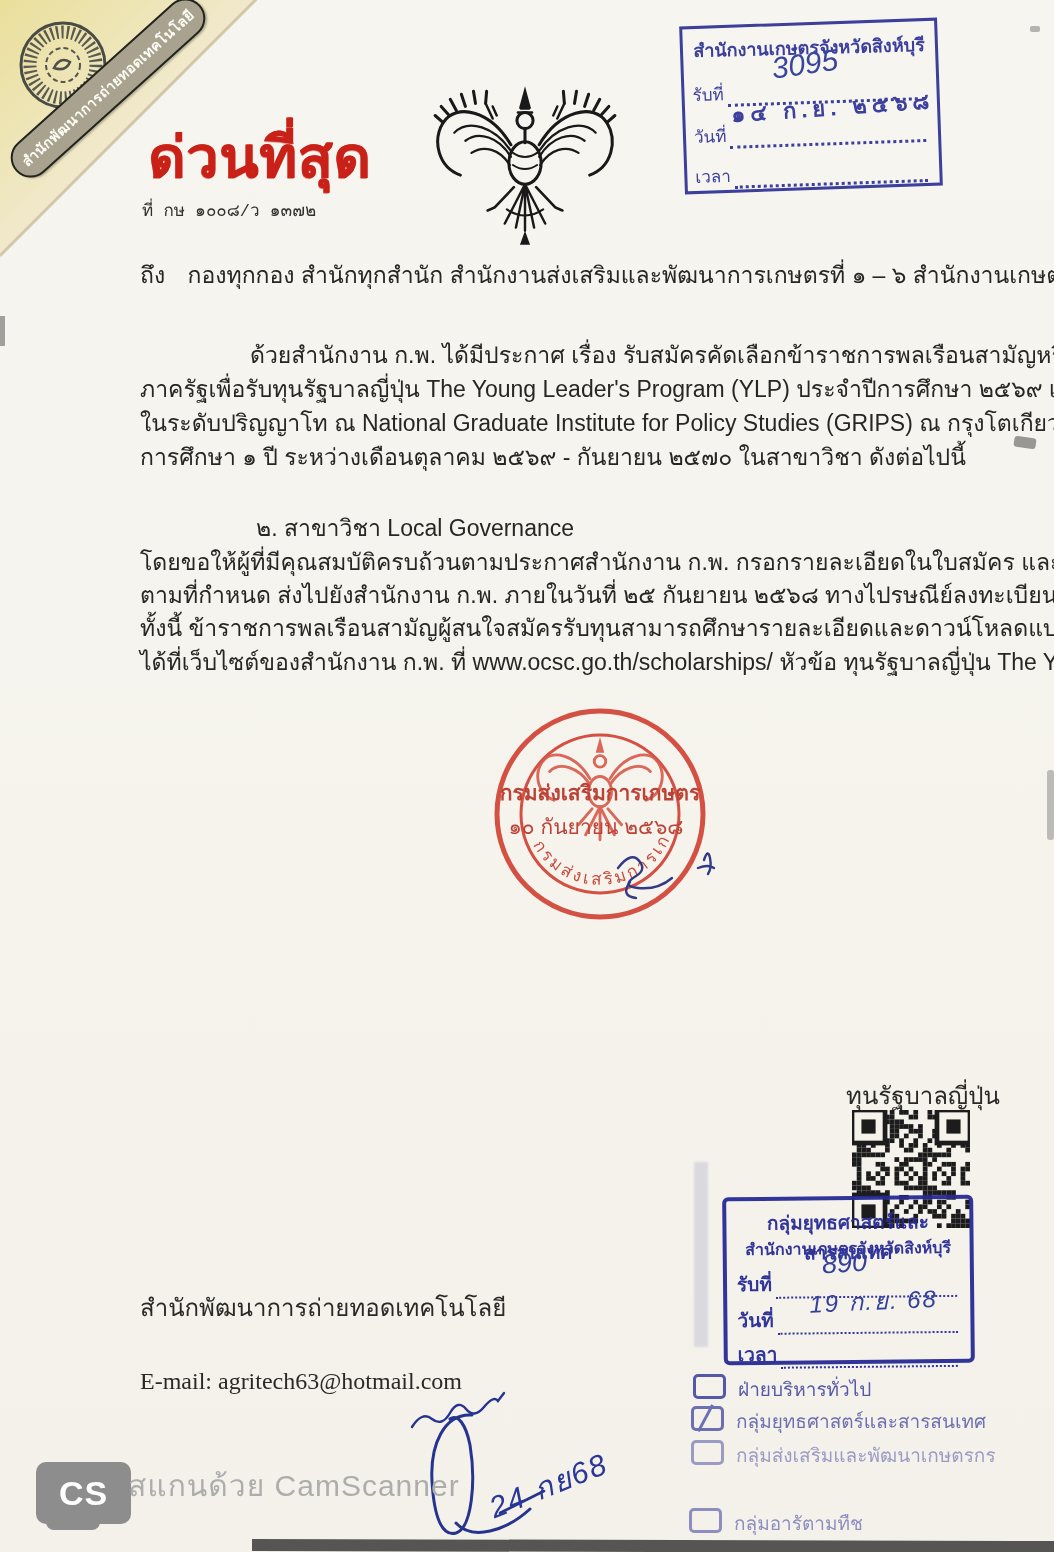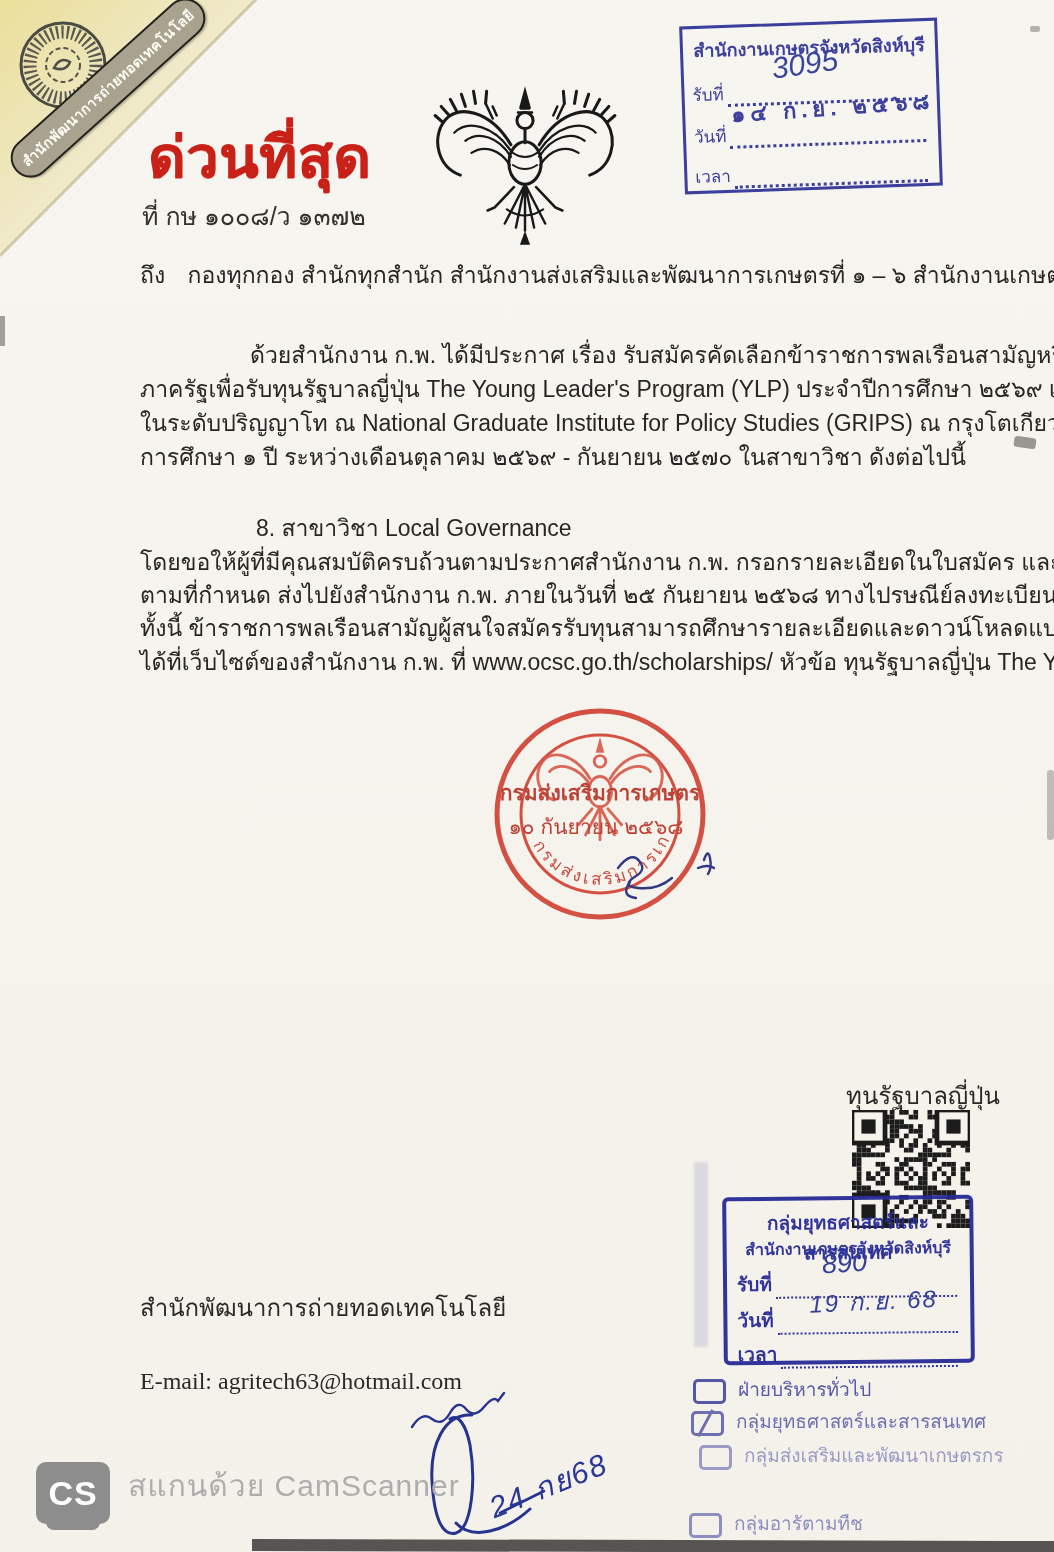--- a/index.html
+++ b/index.html
@@ -17,21 +17,21 @@
     transform:rotate(-45deg);}
   #corner-banner{left:-16px;top:68px;width:244px;height:36px;background:#a8a28e;
     border:2px solid #24241e;border-radius:20px;transform:rotate(-42deg);
     display:flex;align-items:center;justify-content:center;
     color:#fdfdf6;font-size:14px;font-weight:bold;letter-spacing:.5px;
     box-shadow:1px 2px 2px rgba(0,0,0,.25);}
 
   
   #urgent{left:148px;top:112px;font-size:57px;font-weight:bold;color:#c92118;
     letter-spacing:1px;text-shadow:1px 0 0 #c92118, 0 1px 0 rgba(201,33,24,.5);}
-  #doc-number{left:142px;top:196px;font-size:25px;color:#33312e;}
+  #doc-number{left:142px;top:196px;font-size:17px;color:#33312e;font-family:Liberation Mono, monospace;}
 
   
   .bodyline{font-size:23px;line-height:1.5;color:#282624;}
   #stamp-top{left:682px;top:22px;width:252px;height:162px;border:3px solid #2d3094;
     transform:rotate(-2deg);opacity:.92;}
   #stamp-top .title{position:absolute;left:8px;top:8px;width:236px;text-align:center;
     font-size:18px;font-weight:bold;color:#2d3094;transform:rotate(.5deg);}
   .stamp-row{position:absolute;display:flex;align-items:flex-end;color:#2d3094;font-size:17px;}
   .dots{flex:1;border-bottom:3px dotted #2d3094;margin-left:4px;height:1.05em;}
   .hand{color:#2a3796;font-style:italic;}
@@ -45,29 +45,29 @@
     font-size:19px;font-weight:bold;color:#272b96;}
   #stamp-group .t2{position:absolute;left:4px;top:36px;width:235px;text-align:center;
     font-size:16px;font-weight:bold;color:#272b96;}
   #blue-smudge{left:694px;top:1162px;width:14px;height:185px;background:#6a6fae;opacity:.18;
     filter:blur(1px);}
 
   
   .contact-line{font-size:24px;color:#2b2927;}
 
   
-  .chk-row{position:absolute;display:flex;align-items:flex-end;color:#3a3e9c;padding-left:17px;}
+  .chk-row{position:absolute;display:flex;align-items:flex-start;color:#3a3e9c;padding-left:17px;}
   .chk-box{width:27px;height:19px;border:3px solid #3a3e9c;border-radius:5px;
     display:inline-block;position:relative;flex:0 0 auto;}
   .chk-label{margin-left:12px;font-size:19px;white-space:nowrap;}
   .slash{position:absolute;left:10px;top:-6px;width:2.5px;height:30px;background:#3a3e9c;
     transform:rotate(28deg);display:none;}
 
   
-  #cs-icon{left:36px;top:1462px;width:74px;height:62px;background:#8d8d8d;border-radius:10px;
+  #cs-icon{left:36px;top:1462px;width:95px;height:62px;background:#8d8d8d;border-radius:10px;
     display:flex;align-items:center;justify-content:center;color:#fff;
     font-weight:bold;font-size:34px;letter-spacing:1px;}
   #cs-tab{left:46px;top:1520px;width:54px;height:10px;background:#8d8d8d;border-radius:0 0 8px 8px;}
   #cs-text{left:128px;top:1462px;font-size:30px;color:#adadad;letter-spacing:1px;}
 
   
   .edge{background:#3a3a3a;}
   #qr-label{left:838px;top:1076px;width:170px;text-align:center;font-size:24px;color:#2b2927;}
 </style>
 </head>
@@ -135,21 +135,21 @@
   <div class="abs bodyline nowrap" style="left:140px;top:258px;">
     <span>ถึง</span>
     <span style="margin-left:16px;">กองทุกกอง สำนักทุกสำนัก สำนักงานส่งเสริมและพัฒนาการเกษตรที่ ๑ – ๖ สำนักงานเกษตรพื้นที่กรุงเทพมหานคร</span>
   </div>
 
   <div class="abs bodyline nowrap" style="left:250px;top:338px;">ด้วยสำนักงาน ก.พ. ได้มีประกาศ เรื่อง รับสมัครคัดเลือกข้าราชการพลเรือนสามัญหรือบุคลากร</div>
   <div class="abs bodyline nowrap" style="left:140px;top:372px;">ภาครัฐเพื่อรับทุนรัฐบาลญี่ปุ่น The Young Leader's Program (YLP) ประจำปีการศึกษา ๒๕๖๙ เพื่อศึกษา</div>
   <div class="abs bodyline nowrap" style="left:140px;top:406px;">ในระดับปริญญาโท ณ National Graduate Institute for Policy Studies (GRIPS) ณ กรุงโตเกียว ระยะเวลา</div>
   <div class="abs bodyline nowrap" style="left:140px;top:440px;">การศึกษา ๑ ปี ระหว่างเดือนตุลาคม ๒๕๖๙ - กันยายน ๒๕๗๐ ในสาขาวิชา ดังต่อไปนี้</div>
 
-  <div class="abs bodyline nowrap" style="left:256px;top:511px;">8. สาขาวิชา Local Governance</div>
+  <div class="abs bodyline nowrap" style="left:256px;top:511px;">๒. สาขาวิชา Local Governance</div>
 
   <div class="abs bodyline nowrap" style="left:140px;top:545px;">โดยขอให้ผู้ที่มีคุณสมบัติครบถ้วนตามประกาศสำนักงาน ก.พ. กรอกรายละเอียดในใบสมัคร และจัดเตรียมเอกสาร</div>
   <div class="abs bodyline nowrap" style="left:140px;top:578px;">ตามที่กำหนด ส่งไปยังสำนักงาน ก.พ. ภายในวันที่ ๒๕ กันยายน ๒๕๖๘ ทางไปรษณีย์ลงทะเบียนด่วนพิเศษ (EMS)</div>
   <div class="abs bodyline nowrap" style="left:140px;top:611px;">ทั้งนี้ ข้าราชการพลเรือนสามัญผู้สนใจสมัครรับทุนสามารถศึกษารายละเอียดและดาวน์โหลดแบบฟอร์ม</div>
   <div class="abs bodyline nowrap" style="left:140px;top:645px;">ได้ที่เว็บไซต์ของสำนักงาน ก.พ. ที่ www.ocsc.go.th/scholarships/ หัวข้อ ทุนรัฐบาลญี่ปุ่น The Young</div>
 
   <svg class="abs" id="red-stamp" width="244" height="232" viewBox="0 0 244 232">
     <g opacity="0.88">
       <circle cx="122" cy="114" r="103" fill="none" stroke="#cf3a2c" stroke-width="5"></circle>
       <circle cx="122" cy="114" r="79" fill="none" stroke="#cf3a2c" stroke-width="3"></circle>
@@ -442,21 +442,21 @@
   <div class="chk-row" style="left:676px;top:1374px;opacity:.85;">
     <span class="chk-box"></span>
     <span class="chk-label">ฝ่ายบริหารทั่วไป</span>
   </div>
   <div class="chk-row" style="left:674px;top:1406px;opacity:.72;filter:blur(.3px);">
     <span class="chk-box">
         <i class="slash" style="display: block;"></i>
       </span>
     <span class="chk-label">กลุ่มยุทธศาสตร์และสารสนเทศ</span>
   </div>
-  <div class="chk-row" style="left:674px;top:1440px;opacity:.48;filter:blur(.5px);margin-left:8px;">
+  <div class="chk-row" style="left:674px;top:1440px;opacity:.48;filter:blur(.5px);">
     <span class="chk-box"></span>
     <span class="chk-label">กลุ่มส่งเสริมและพัฒนาเกษตรกร</span>
   </div>
   <div class="chk-row" style="left:672px;top:1508px;opacity:.55;filter:blur(.4px);">
     <span class="chk-box"></span>
     <span class="chk-label">กลุ่มอารัตามทืช</span>
   </div>
 
   <svg class="abs" style="left:360px;top:1385px" width="280" height="165" viewBox="0 0 280 165" fill="none" stroke="#26338f" stroke-width="3" stroke-linecap="round">
     <path d="M52,42 q10,-16 20,-8 t18,-6 t16,-4 t18,-2 t14,-6 l6,-8" stroke-width="2.4"></path>

